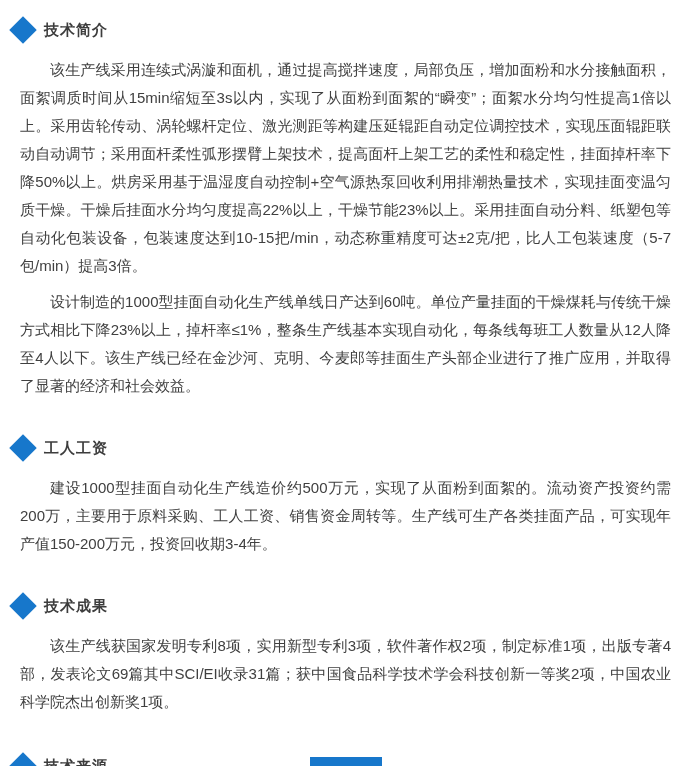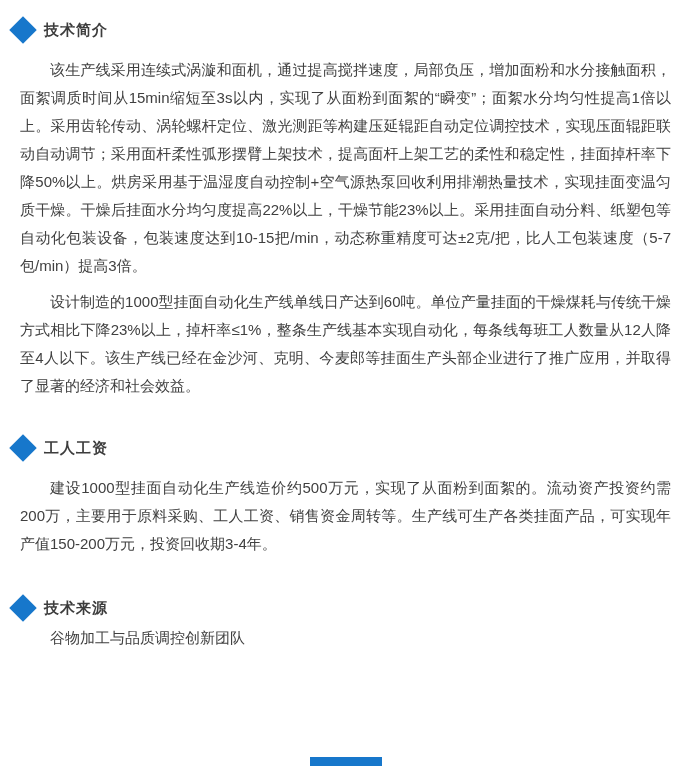--- a/index.html
+++ b/index.html
@@ -74,20 +74,27 @@
   </section>
 
   <section class="sec">
     <h2 class="sec-title">
       <span class="diamond"></span>
       <span class="sec-title-text">工人工资</span>
     </h2>
     <p class="para">建设1000型挂面自动化生产线造价约500万元，实现了从面粉到面絮的。流动资产投资约需200万，主要用于原料采购、工人工资、销售资金周转等。生产线可生产各类挂面产品，可实现年产值150-200万元，投资回收期3-4年。</p>
   </section>
 
+  <section class="sec">
+    <h2 class="sec-title">
+      <span class="diamond"></span>
+      <span class="sec-title-text">技术成果</span>
+    </h2>
+    <p class="para">该生产线获国家发明专利8项，实用新型专利3项，软件著作权2项，制定标准1项，出版专著4部，发表论文69篇其中SCI/EI收录31篇；获中国食品科学技术学会科技创新一等奖2项，中国农业科学院杰出创新奖1项。</p>
+  </section>
 
   <section class="sec sec-source">
     <h2 class="sec-title">
       <span class="diamond"></span>
       <span class="sec-title-text">技术来源</span>
     </h2>
     <p class="para">谷物加工与品质调控创新团队</p>
   </section>
 
 </div>

